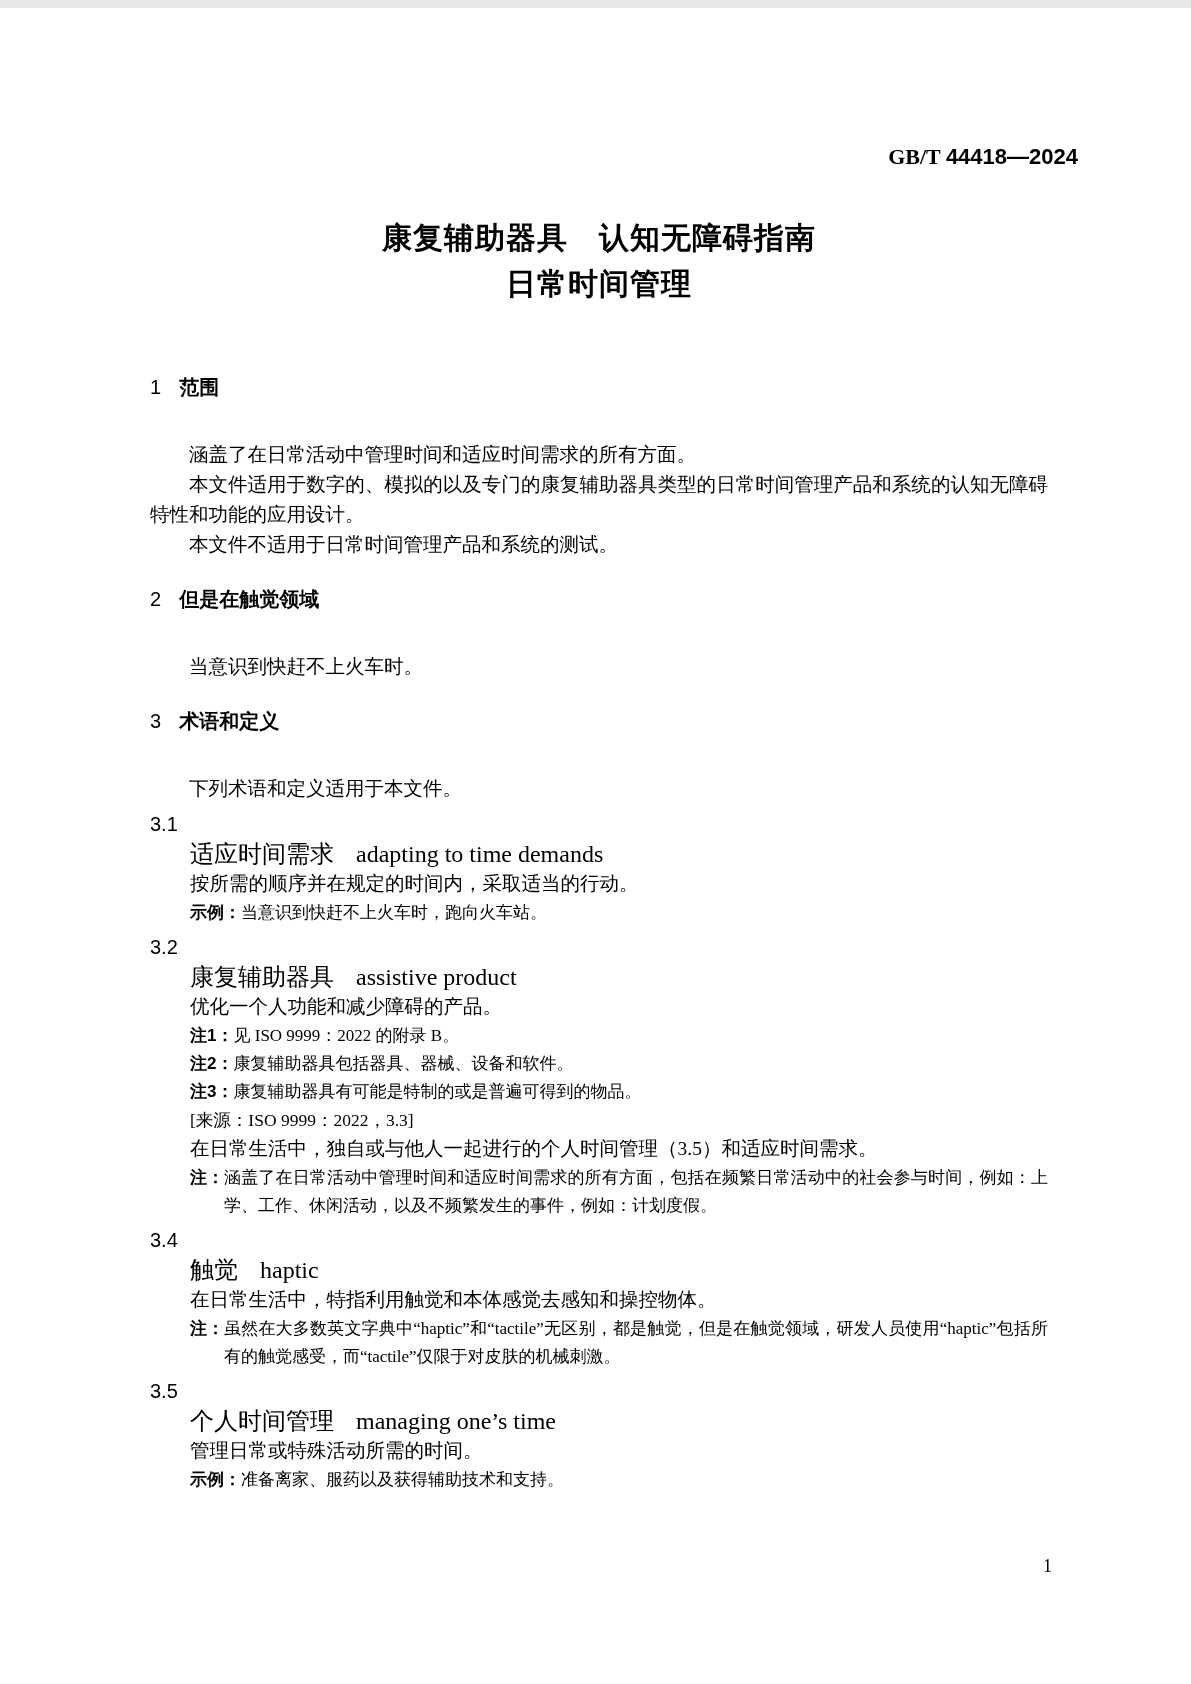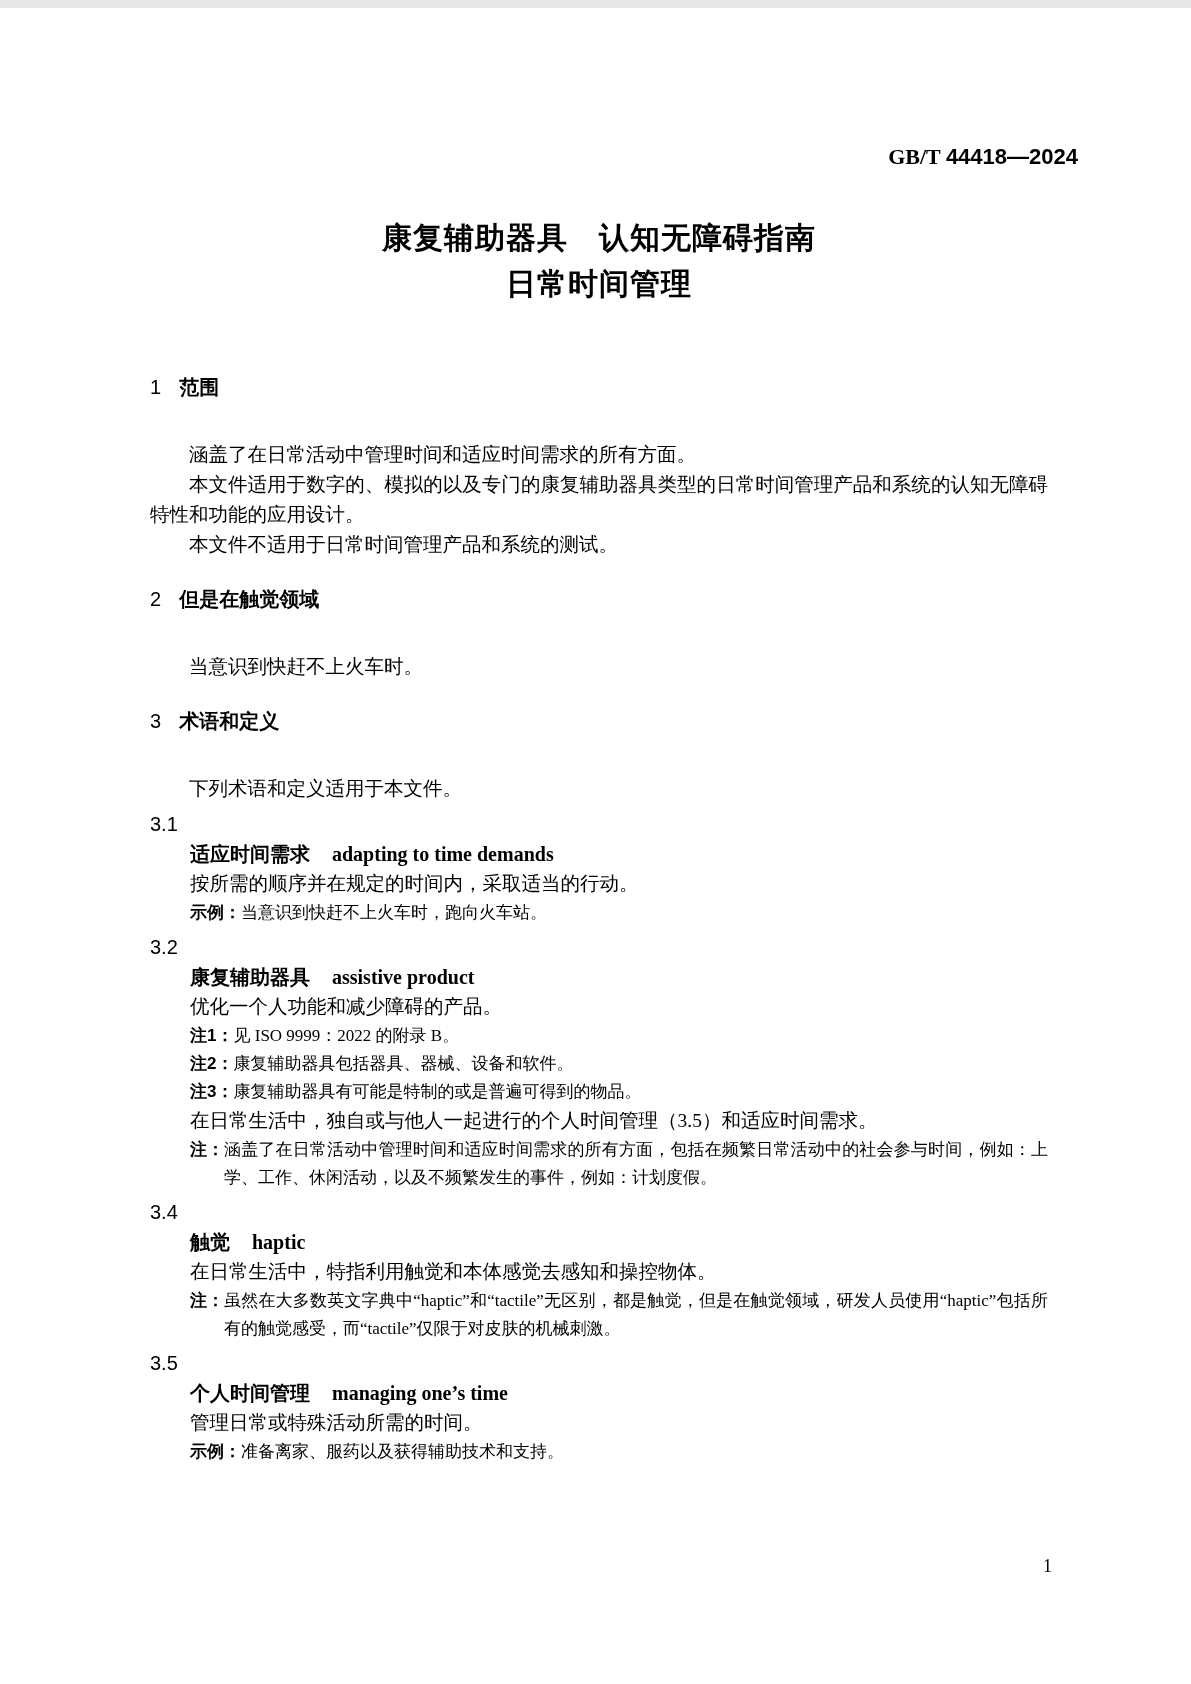--- a/index.html
+++ b/index.html
@@ -31,21 +31,21 @@
   }
   .clause-heading.first { margin-top:69px; }
   .clause-heading .num { font-weight:normal; margin-right:18px; }
 
   .body-p { font-size:19.5px; line-height:30px; margin:0; text-indent:2em; text-align:justify; }
 
   .term-num {
     font-family:"Liberation Sans","DejaVu Sans",sans-serif;
     font-size:20px; line-height:30px; margin:5px 0 0;
   }
-  .term-head { font-size:20px; line-height:30px; margin:0; padding-left:40px; font-weight:bold; }
+  .term-head { font-size:24px; line-height:30px; margin:0; padding-left:40px; font-weight:normal; }
   .term-head .zh { font-family:"Liberation Sans","DejaVu Sans",sans-serif; }
   .term-head .en { font-family:"Liberation Serif","DejaVu Serif",serif; margin-left:22px; }
   .term-def { font-size:19.5px; line-height:30px; margin:0; padding-left:40px; text-align:justify; }
 
   .note, .example { font-size:17px; line-height:28px; margin:0; padding-left:40px; display:flex; text-align:justify; }
   .note .lbl, .example .lbl {
     font-family:"Liberation Sans","DejaVu Sans",sans-serif;
     font-weight:bold; flex:0 0 auto; white-space:pre;
   }
   .note .txt, .example .txt { flex:1 1 auto; }
@@ -113,20 +113,21 @@
           <span class="txt">见 ISO 9999：2022 的附录 B。</span>
       </p>
       <p class="note">
         <span class="lbl">注2：</span>
           <span class="txt">康复辅助器具包括器具、器械、设备和软件。</span>
       </p>
       <p class="note">
         <span class="lbl">注3：</span>
           <span class="txt">康复辅助器具有可能是特制的或是普遍可得到的物品。</span>
       </p>
+      <p class="source">[来源：ISO 9999：2022，3.3]</p>
     </div>
 
     <div class="term">
       <p class="term-def">在日常生活中，独自或与他人一起进行的个人时间管理（3.5）和适应时间需求。</p>
       <p class="note">
         <span class="lbl">注：</span>
           <span class="txt">涵盖了在日常活动中管理时间和适应时间需求的所有方面，包括在频繁日常活动中的社会参与时间，例如：上学、工作、休闲活动，以及不频繁发生的事件，例如：计划度假。</span>
       </p>
     </div>
 

